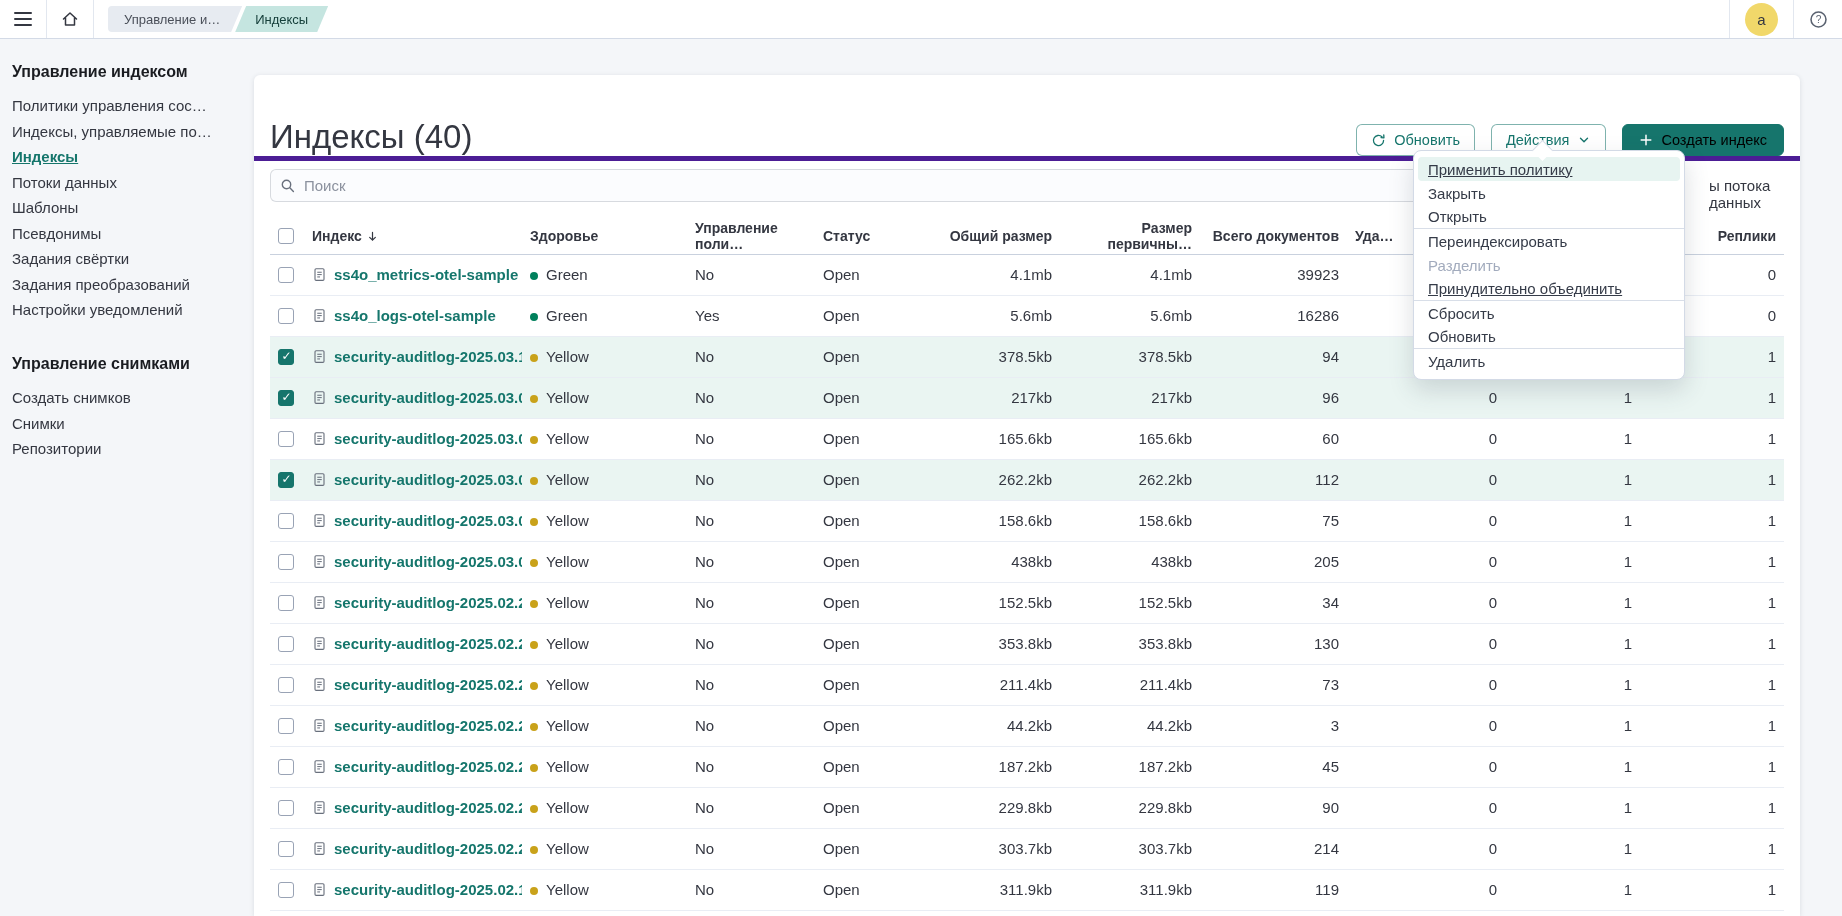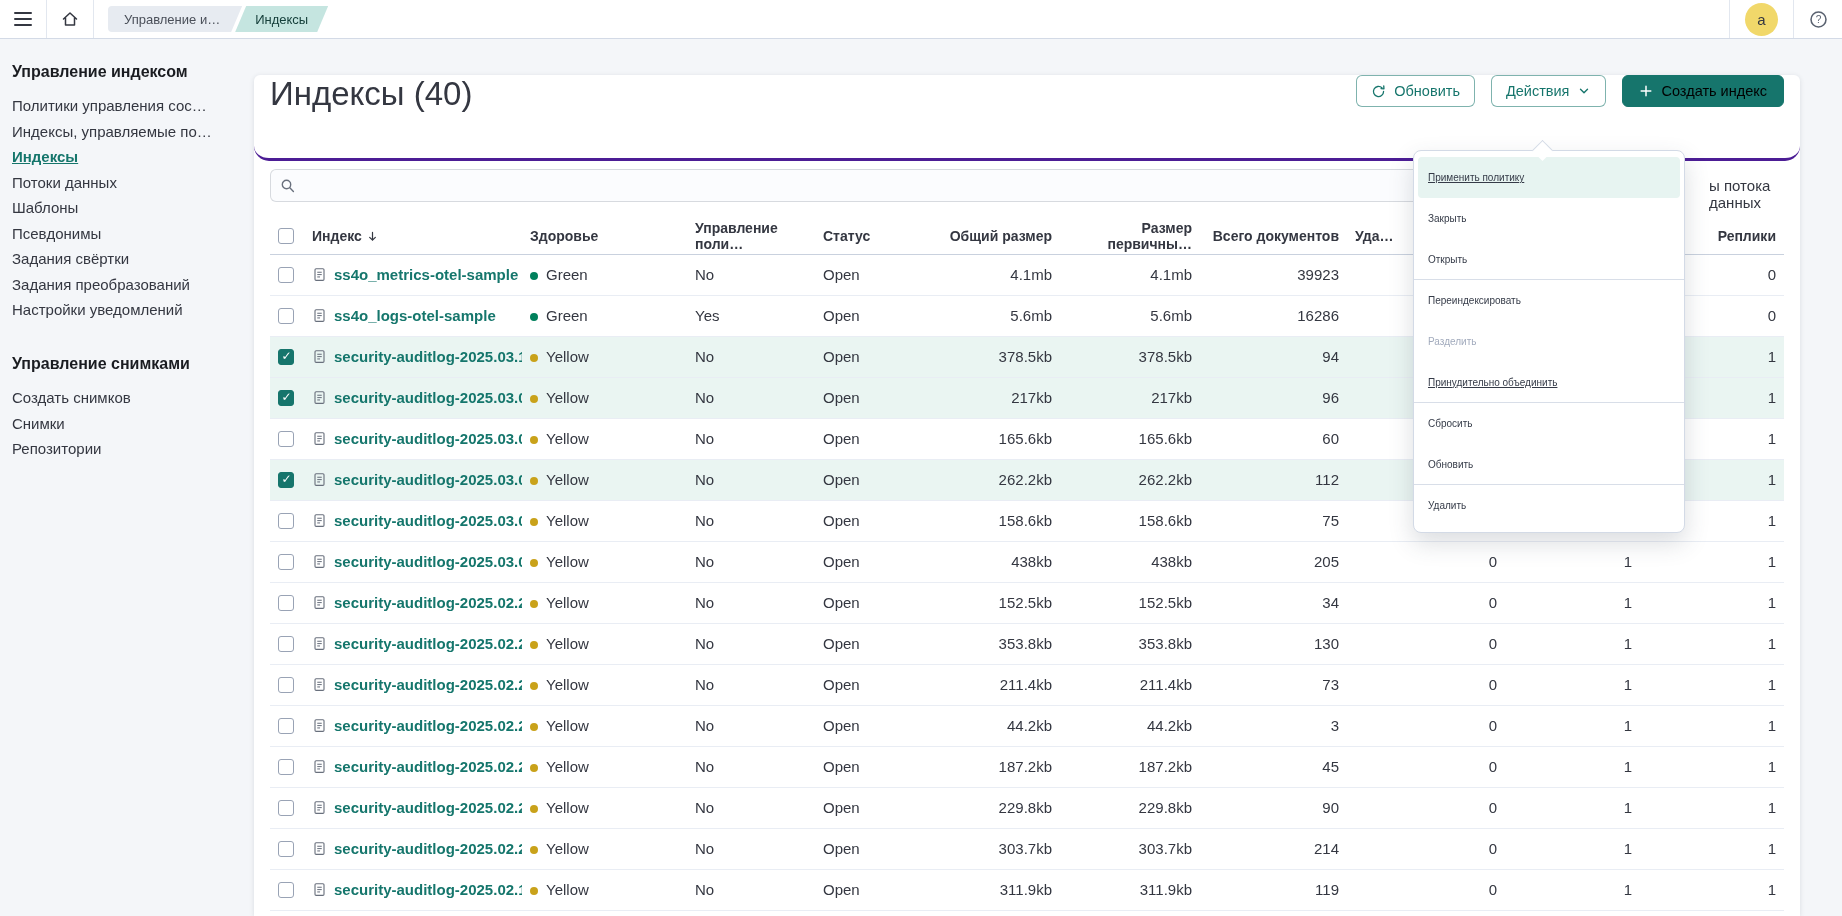--- a/index.html
+++ b/index.html
@@ -45,21 +45,21 @@
   .sidebar ul { list-style:none; }
   .side-item { font-size:15px; line-height:15px; color:#343741; margin-bottom:10.5px; cursor:pointer; }
   .side-item.selected { color:var(--link,#15766C); font-weight:700; text-decoration:underline; }
 
   
   .card {
     position:absolute; left:254px; top:75px; width:1546px; height:841px;
     background:#fff; border-radius:6px 6px 0 0;
     box-shadow:0 1px 5px rgba(60,70,85,.14);
   }
-  .card-header { height:86px; display:flex; align-items:flex-start; justify-content:space-between; padding:0 16px; border-bottom:3px solid #4c1d95;border-radius:15px; }
+  .card-header { height:86px; display:flex; align-items:flex-end; justify-content:space-between; padding:0 16px; border-bottom:5px solid #4c1d95; }
   .page-title { font-size:33px; font-weight:400; color:#343741; }
   .actions { display:flex; align-items:center; gap:16px; }
   .btn { height:32px; border-radius:6px; font-size:14.5px; display:flex; align-items:center; gap:8px; padding:0 14px; cursor:pointer; white-space:nowrap; }
   .btn.outline { background:#fff; border:1px solid rgba(22,117,108,.55); color:var(--primary,#16756C); }
   .btn.fill { background:var(--primary,#16756C); border:1px solid var(--primary,#16756C); color:#000000; padding:0 16px; }
   .btn svg { flex:none; }
 
   
   .search-row { position:relative; margin:8px 16px 0; height:33px; }
   .search-box {
@@ -89,21 +89,21 @@
   .dot { width:8px; height:8px; border-radius:50%; display:inline-block; margin-right:8px; }
   tr.health-green .dot { background:var(--health-green,#00805C); }
   tr.health-yellow .dot { background:var(--health-yellow,#C9A21A); }
 
   
   .menu {
     position:absolute; left:1413px; top:150px; width:272px;
     background:#fff; border:1px solid #D3DAE6; border-radius:8px; padding:6px 0;
     box-shadow:0 10px 24px rgba(55,65,82,.18); z-index:20;
   }
-  .menu-item { height:41px; display:flex; align-items:center; padding:0 14px; font-size:10px; color:#353B48; cursor:pointer; }
+  .menu-item { height:24px; display:flex; align-items:center; padding:0 14px; font-size:15px; color:#353B48; cursor:pointer; }
   .menu-item.hover { background:var(--menu-highlight-bg,#E7F4F1); margin:0 4px; padding:0 10px; border-radius:4px; }
   .menu-item.underline { text-decoration:underline; }
   .menu-item.disabled { color:#A2ABBD; cursor:default; }
   .menu-item.divider-after { border-bottom:1px solid #D8DEE8; }
   .menu-arrow {
     position:absolute; left:1535px; top:143px; width:15px; height:15px;
     background:#fff; border-left:1px solid #D3DAE6; border-top:1px solid #D3DAE6;
     transform:rotate(45deg); z-index:21;
   }
 </style>
@@ -190,20 +190,21 @@
       </button>
     </div>
   </div>
 
   <div class="search-row">
     <div class="search-box">
       <svg width="16" height="16" viewBox="0 0 16 16">
           <circle cx="6.5" cy="6.5" r="4.2" fill="none" stroke="#69707D" stroke-width="1.4"></circle>
           <line x1="9.8" y1="9.8" x2="13.4" y2="13.4" stroke="#69707D" stroke-width="1.4" stroke-linecap="round"></line>
         </svg>
+      <input type="text" placeholder="Поиск" style="">
     </div>
     <span class="ds-label">ы потока данных</span>
   </div>
 
   <div class="table-wrap">
     <table>
       <colgroup>
         <col style="width:34px">
           <col style="width:218px">
           <col style="width:165px">

